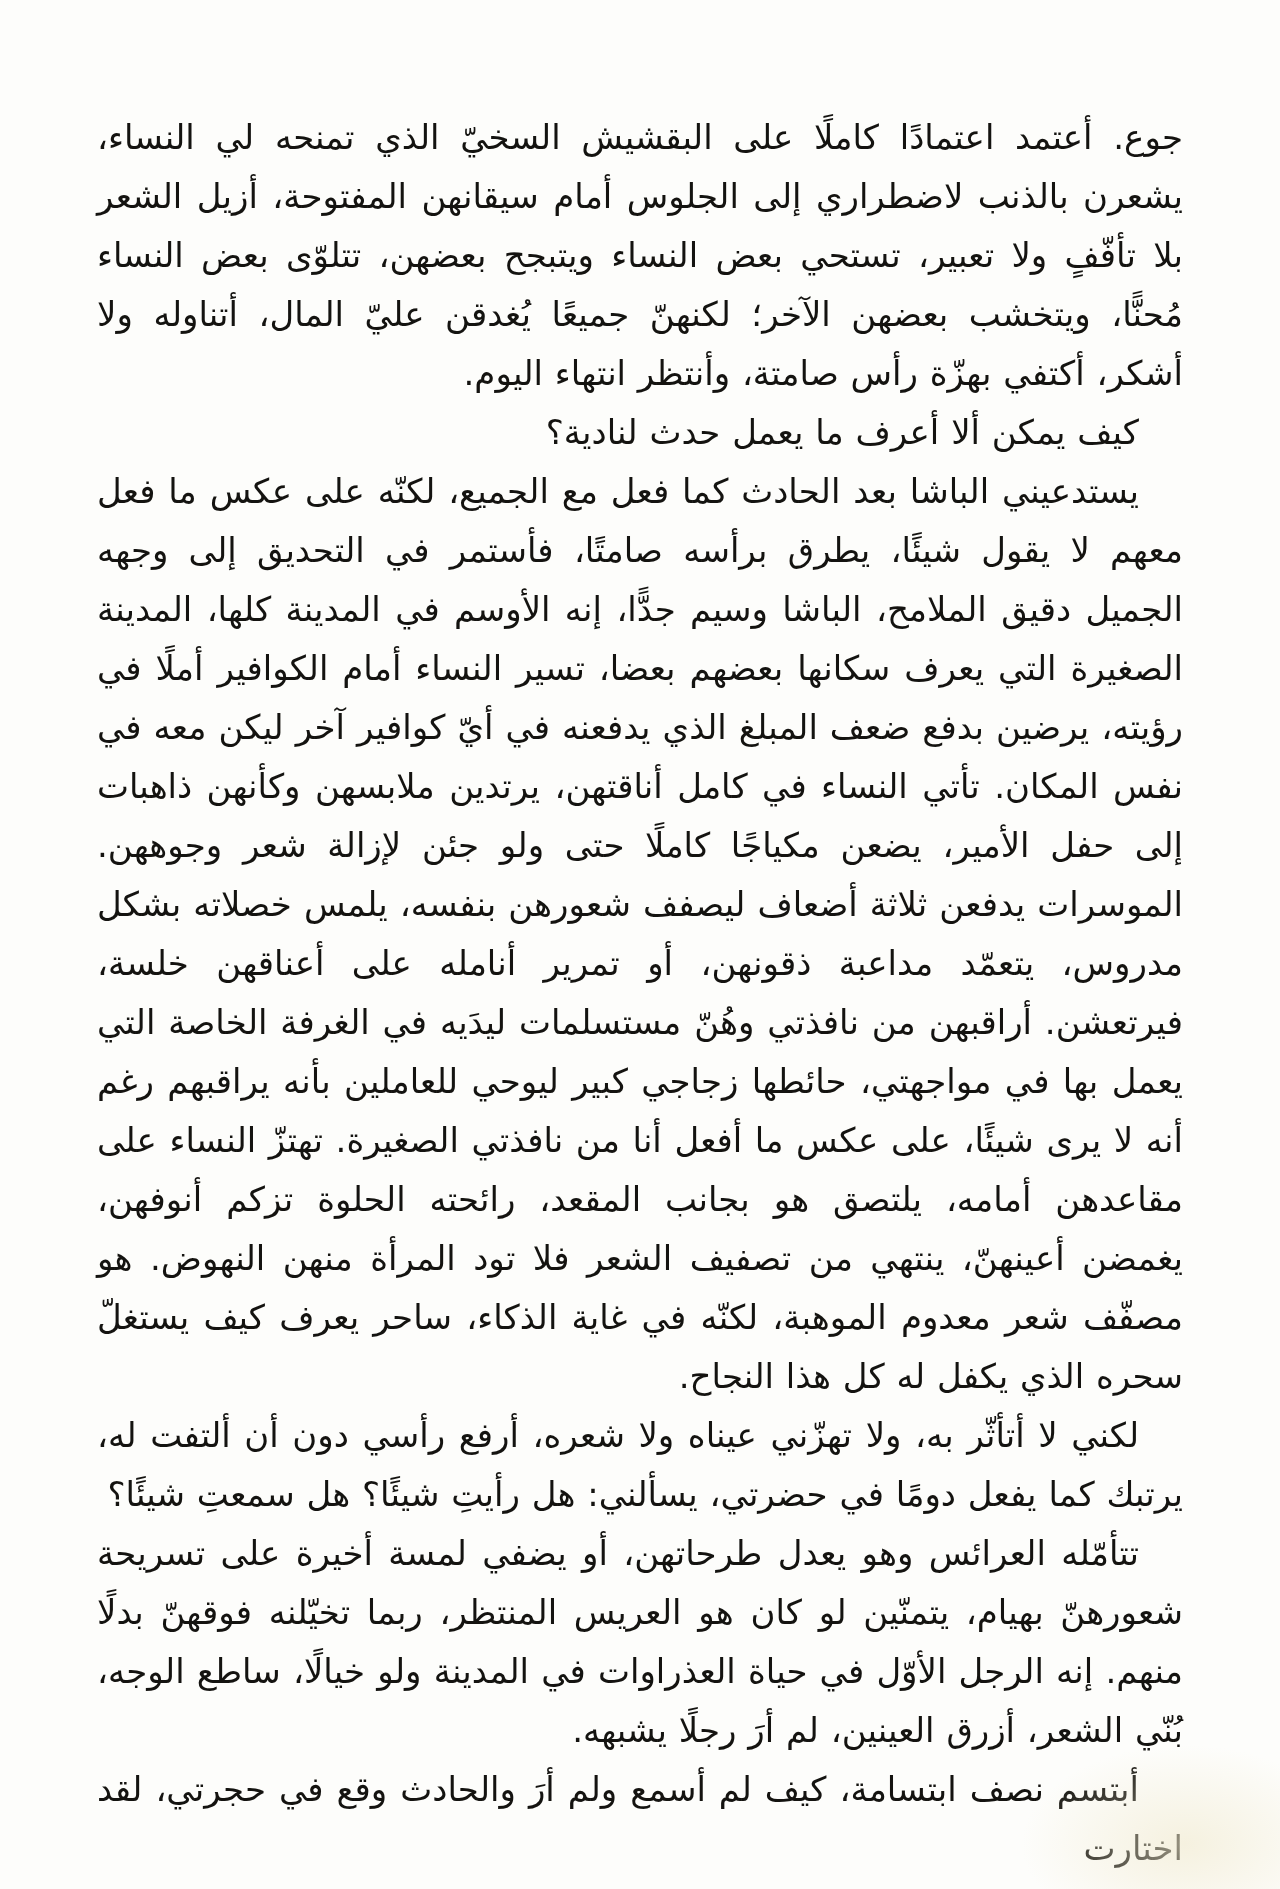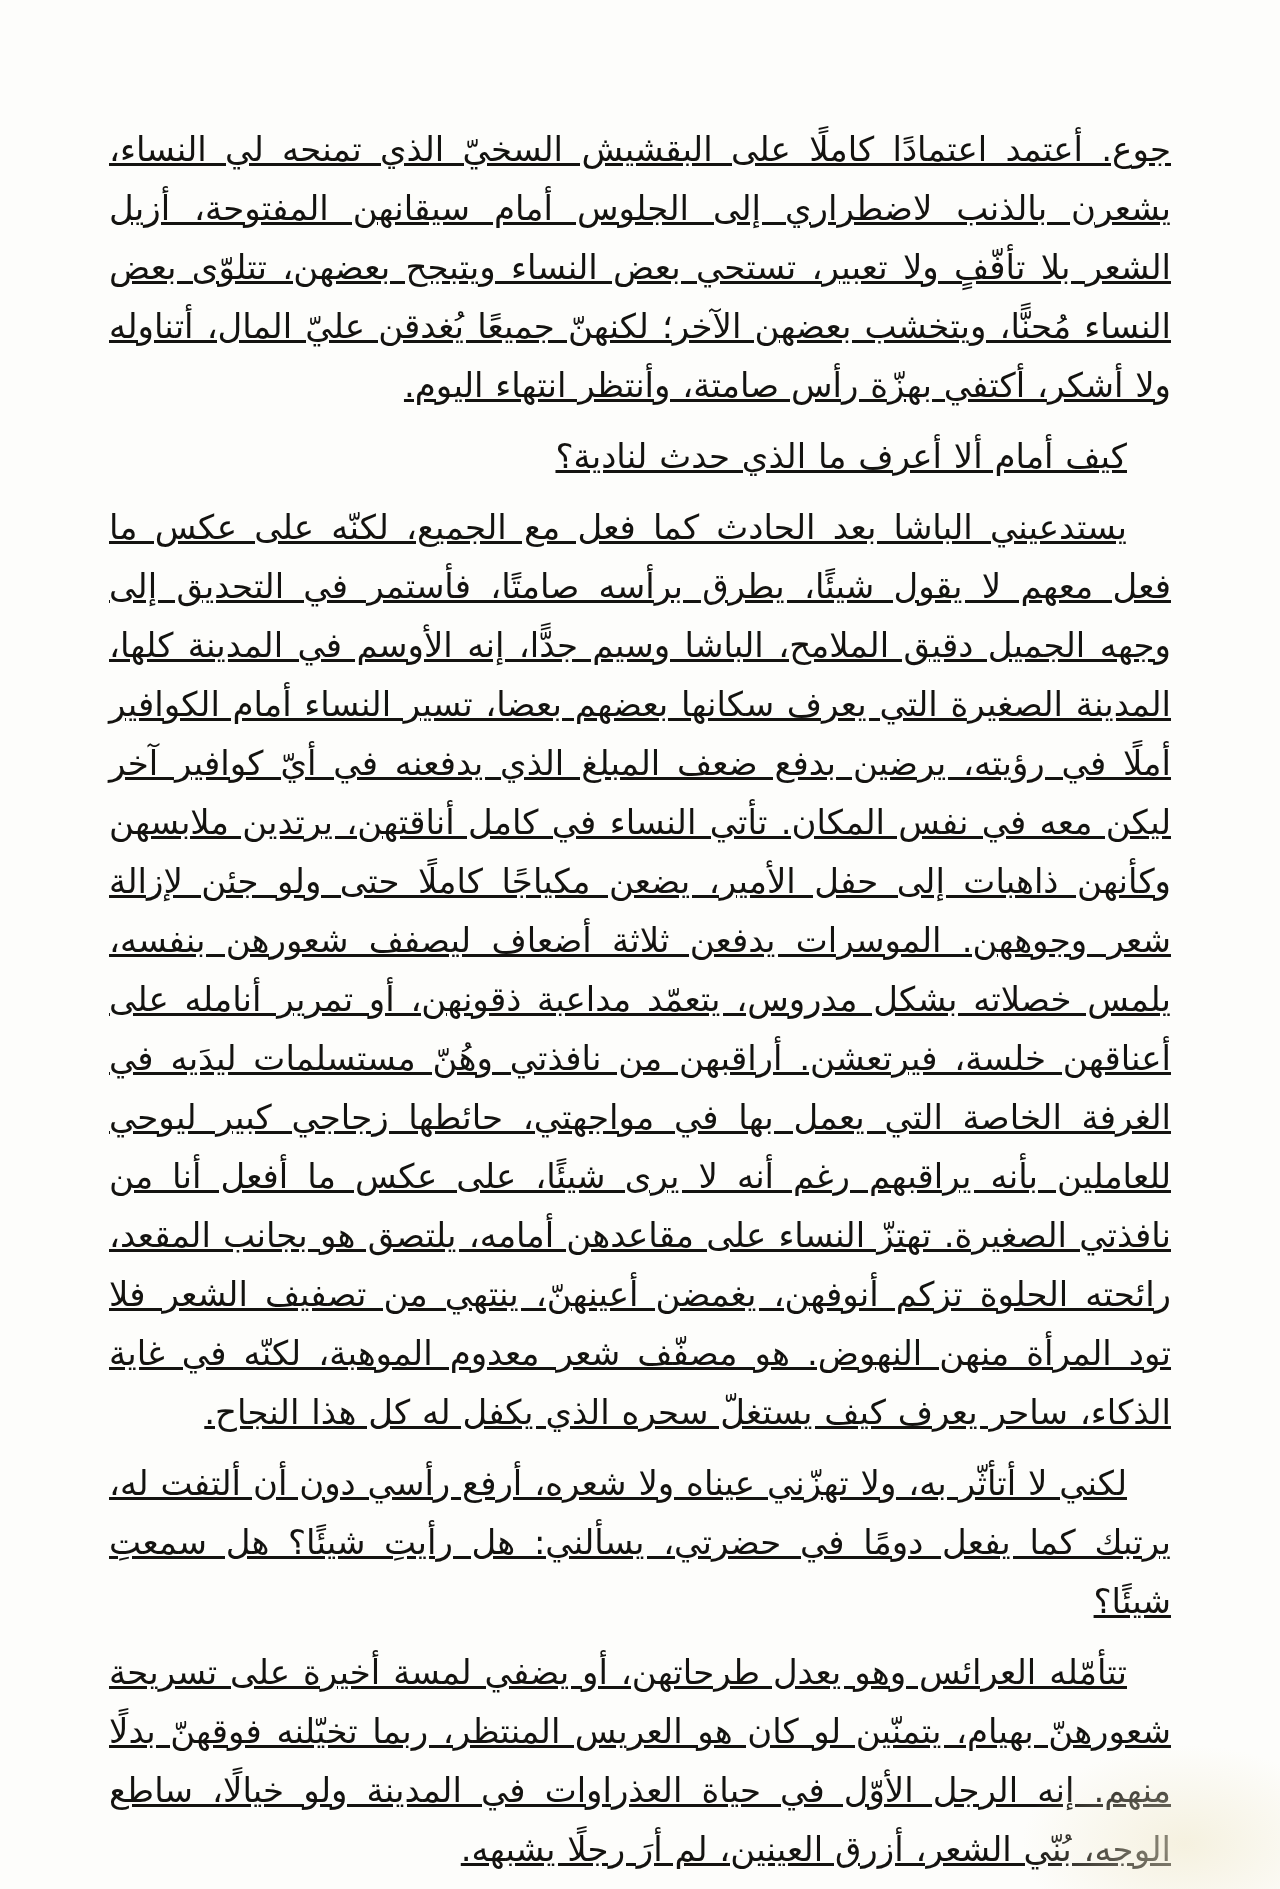--- a/index.html
+++ b/index.html
@@ -24,24 +24,23 @@
     direction: rtl;
     text-align: justify;
     text-align-last: right;
     color: var(--text-color, #141310);
     font-size: 34px;
     line-height: 59px;
     letter-spacing: 0;
     word-spacing: 1px;
   }
   .para {
-    margin: 12px;
+    margin: 0;
     padding: 0;
     text-indent: 44px;
-    text-decoration: underline;
   }
   .para.no-indent {
     text-indent: 0;
   }
   .corner-shade {
     position: absolute;
     right: -70px;
     bottom: -55px;
     width: 330px;
     height: 200px;
@@ -50,20 +49,20 @@
       rgba(240,233,205,0.0) 70%);
     pointer-events: none;
   }
 </style>
 </head>
 <body>
 
 <div class="page">
   <div class="text-block" lang="ar" dir="rtl">
     <p class="para no-indent">جوع. أعتمد اعتمادًا كاملًا على البقشيش السخيّ الذي تمنحه لي النساء، يشعرن بالذنب لاضطراري إلى الجلوس أمام سيقانهن المفتوحة، أزيل الشعر بلا تأفّفٍ ولا تعبير، تستحي بعض النساء ويتبجح بعضهن، تتلوّى بعض النساء مُحنًّا، ويتخشب بعضهن الآخر؛ لكنهنّ جميعًا يُغدقن عليّ المال، أتناوله ولا أشكر، أكتفي بهزّة رأس صامتة، وأنتظر انتهاء اليوم.</p>
-    <p class="para">كيف أمام ألا أعرف ما الذي حدث لنادية؟</p>
+    <p class="para">كيف يمكن ألا أعرف ما يعمل حدث لنادية؟</p>
     <p class="para">يستدعيني الباشا بعد الحادث كما فعل مع الجميع، لكنّه على عكس ما فعل معهم لا يقول شيئًا، يطرق برأسه صامتًا، فأستمر في التحديق إلى وجهه الجميل دقيق الملامح، الباشا وسيم جدًّا، إنه الأوسم في المدينة كلها، المدينة الصغيرة التي يعرف سكانها بعضهم بعضا، تسير النساء أمام الكوافير أملًا في رؤيته، يرضين بدفع ضعف المبلغ الذي يدفعنه في أيّ كوافير آخر ليكن معه في نفس المكان. تأتي النساء في كامل أناقتهن، يرتدين ملابسهن وكأنهن ذاهبات إلى حفل الأمير، يضعن مكياجًا كاملًا حتى ولو جئن لإزالة شعر وجوههن. الموسرات يدفعن ثلاثة أضعاف ليصفف شعورهن بنفسه، يلمس خصلاته بشكل مدروس، يتعمّد مداعبة ذقونهن، أو تمرير أنامله على أعناقهن خلسة، فيرتعشن. أراقبهن من نافذتي وهُنّ مستسلمات ليدَيه في الغرفة الخاصة التي يعمل بها في مواجهتي، حائطها زجاجي كبير ليوحي للعاملين بأنه يراقبهم رغم أنه لا يرى شيئًا، على عكس ما أفعل أنا من نافذتي الصغيرة. تهتزّ النساء على مقاعدهن أمامه، يلتصق هو بجانب المقعد، رائحته الحلوة تزكم أنوفهن، يغمضن أعينهنّ، ينتهي من تصفيف الشعر فلا تود المرأة منهن النهوض. هو مصفّف شعر معدوم الموهبة، لكنّه في غاية الذكاء، ساحر يعرف كيف يستغلّ سحره الذي يكفل له كل هذا النجاح.</p>
     <p class="para">لكني لا أتأثّر به، ولا تهزّني عيناه ولا شعره، أرفع رأسي دون أن ألتفت له، يرتبك كما يفعل دومًا في حضرتي، يسألني: هل رأيتِ شيئًا؟ هل سمعتِ شيئًا؟</p>
     <p class="para">تتأمّله العرائس وهو يعدل طرحاتهن، أو يضفي لمسة أخيرة على تسريحة شعورهنّ بهيام، يتمنّين لو كان هو العريس المنتظر، ربما تخيّلنه فوقهنّ بدلًا منهم. إنه الرجل الأوّل في حياة العذراوات في المدينة ولو خيالًا، ساطع الوجه، بُنّي الشعر، أزرق العينين، لم أرَ رجلًا يشبهه.</p>
     <p class="para">أبتسم نصف ابتسامة، كيف لم أسمع ولم أرَ والحادث وقع في حجرتي، لقد اختارت</p>
   </div>
   <div class="corner-shade"></div>
 </div>
 
 </body></html>

